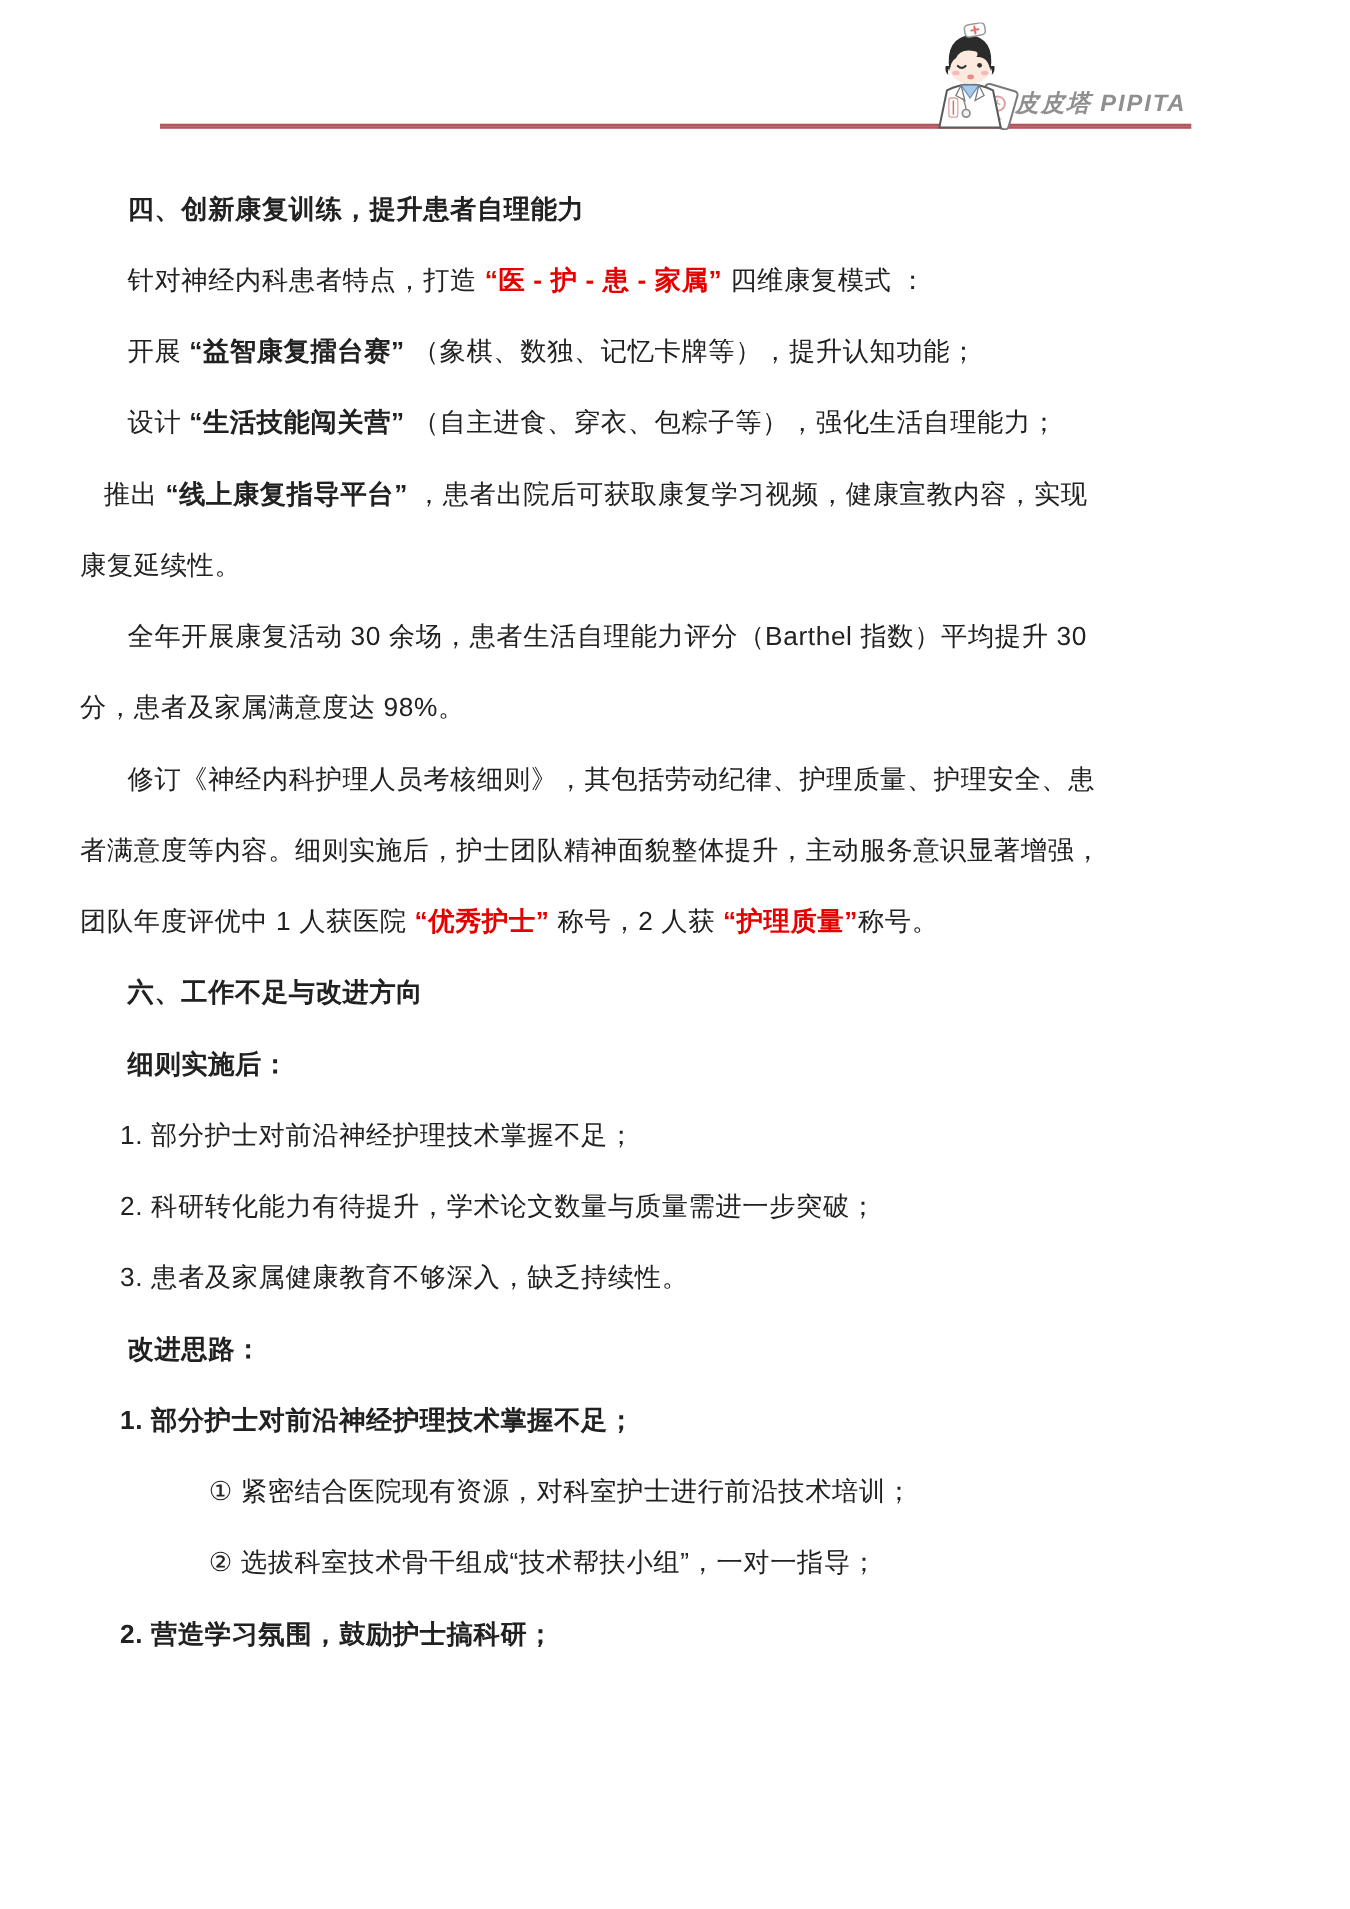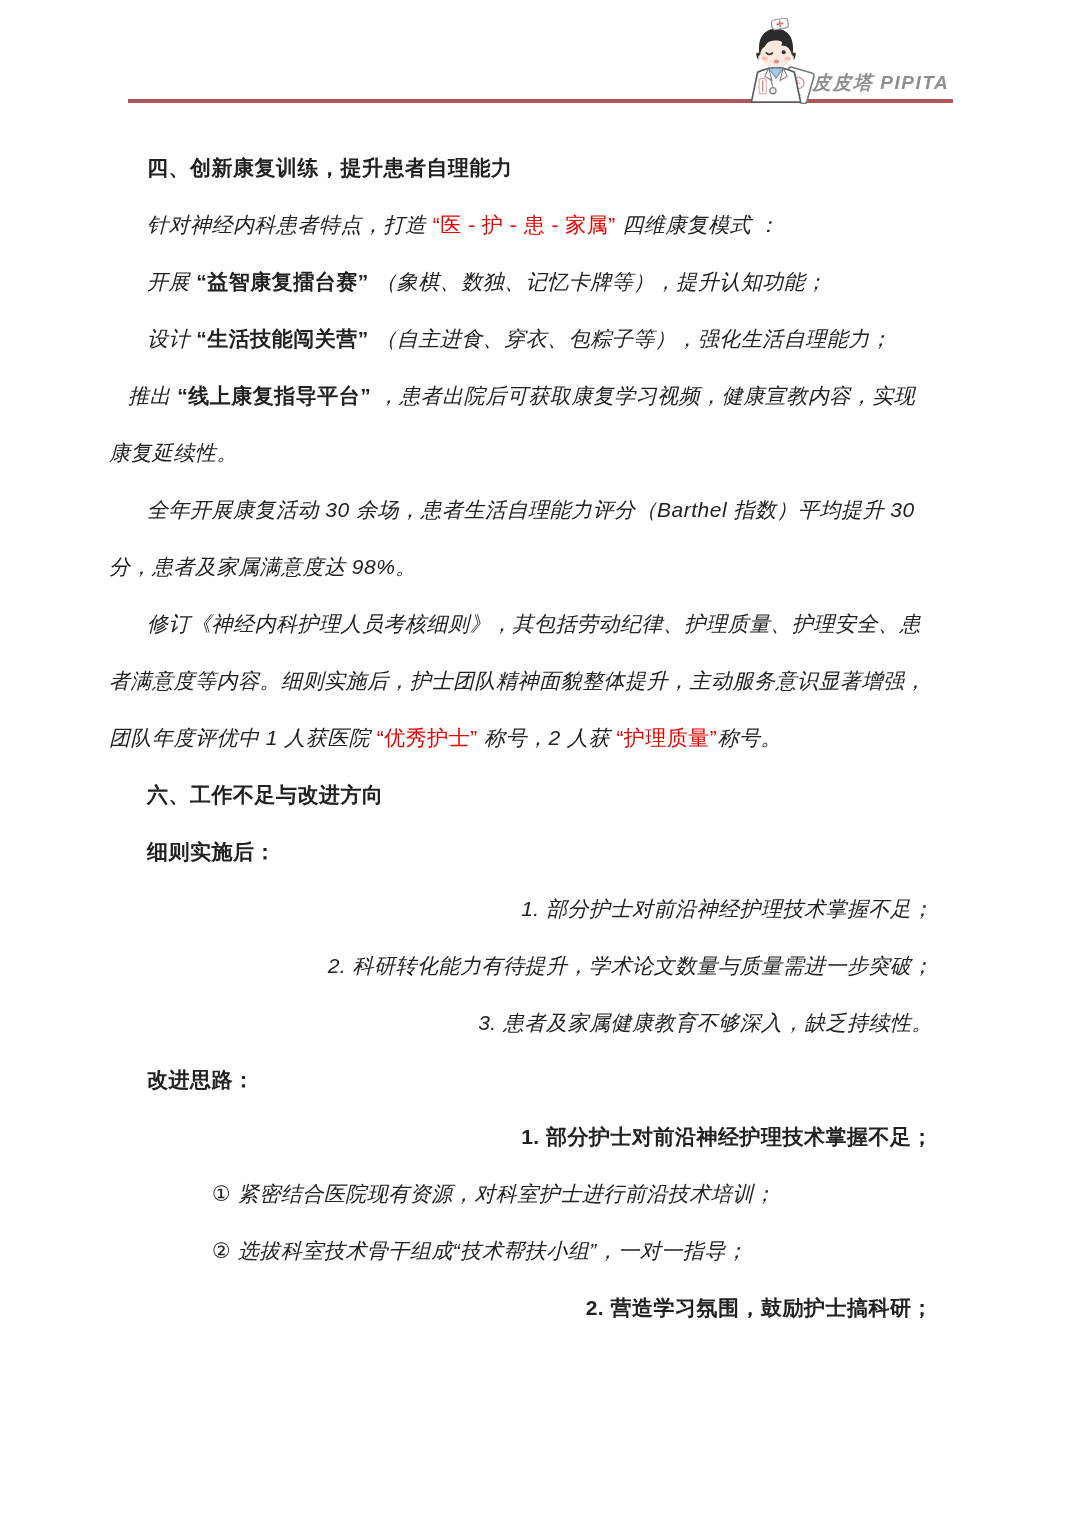--- a/index.html
+++ b/index.html
@@ -47,36 +47,36 @@
     top:99px;
     width:825px;
     height:2px;
     background:#f0d9db;
     border-top:2px solid var(--rule-color);
     border-bottom:2px solid var(--rule-color);
     z-index:1;
   }
   
   .doc{
-    margin:32px 128px 0 109px;
+    margin:32px 128px 0 64px;
     width:824px;
     font-size:21px;
     line-height:57px;
     letter-spacing:0.5px;
     text-align:left;
   }
   .para{margin:0;}
   .heading{font-weight:700;}
   .indent-standard{text-indent:38px;}
   .indent-small{text-indent:19px;}
-  .indent-list{padding-left:32px;text-align:right;}
+  .indent-list{padding-left:32px;}
   .indent-sub{padding-left:103px;}
-  .run-normal{font-weight:400;font-style:italic;}
+  .run-normal{font-weight:400;}
   .run-bold{font-weight:700;}
-  .run-red-bold{font-weight:400;color:var(--accent-red);}
+  .run-red-bold{font-weight:700;color:var(--accent-red);}
 </style>
 </head>
 <body>
 
 <div class="page">
 
   <div class="header">
 
     <svg class="mascot" viewBox="0 0 84 84" aria-hidden="true">
 

